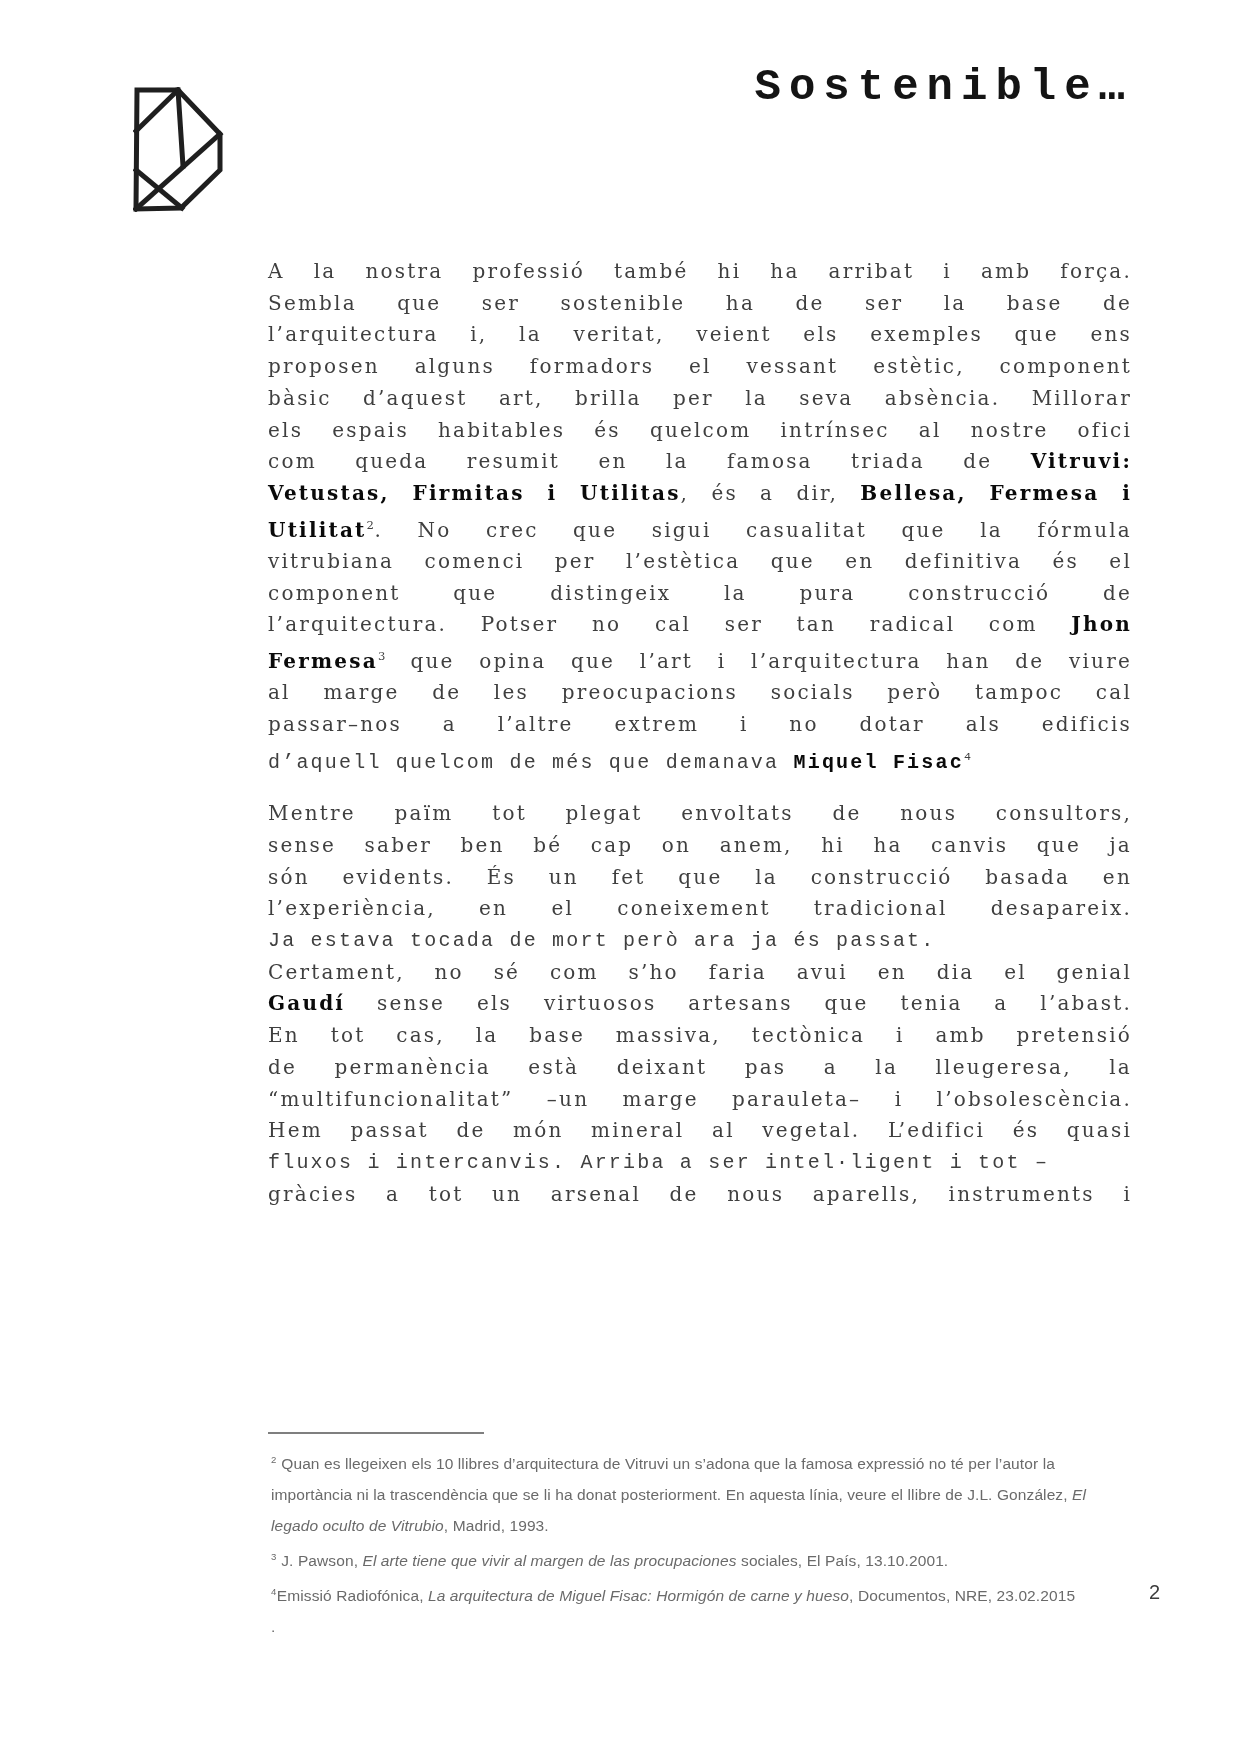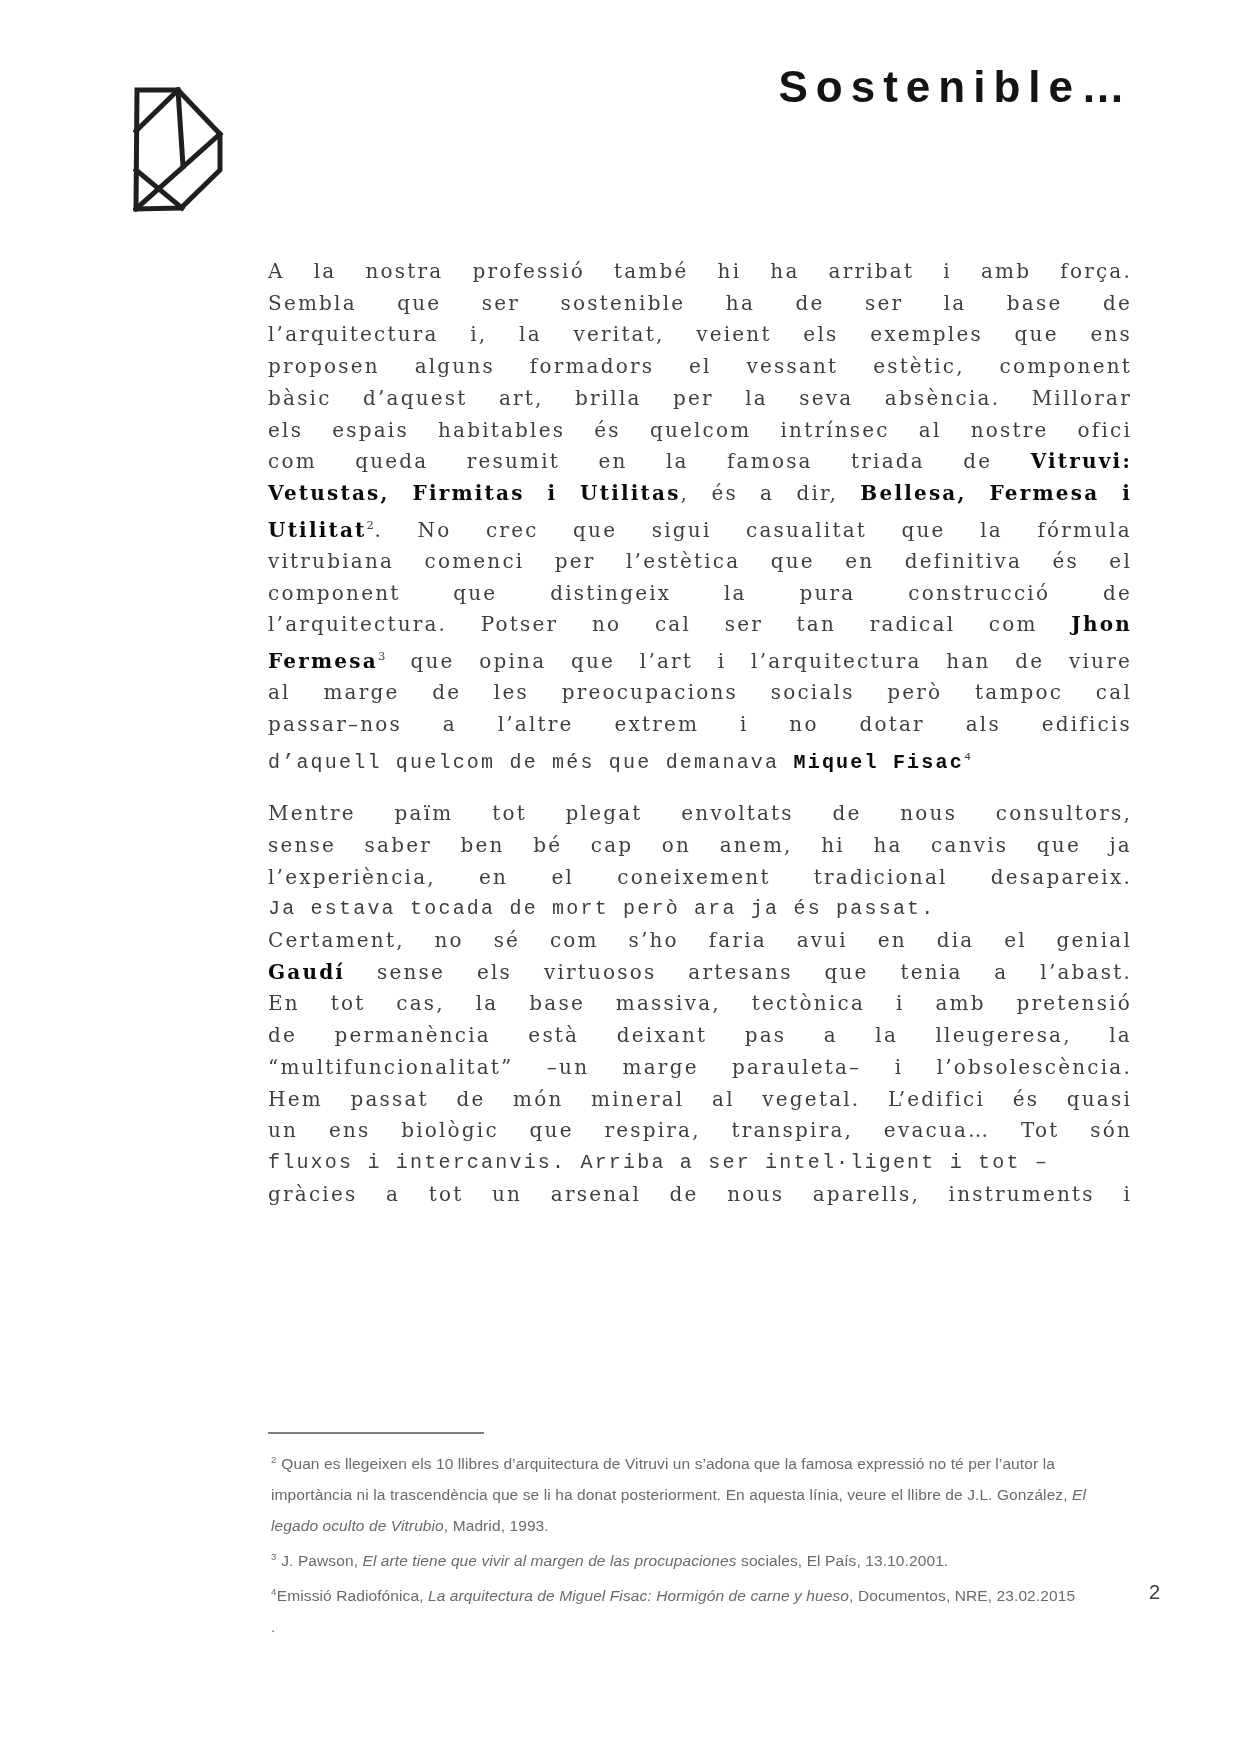--- a/index.html
+++ b/index.html
@@ -12,21 +12,21 @@
     position:relative; width:1241px; height:1755px; background:#ffffff;
     margin:0 auto; overflow:hidden;
     font-family:"DejaVu Serif", serif;
   }
   
   .logo{position:absolute; left:133px; top:87px; width:92px; height:125px;}
   .logo svg{display:block; width:100%; height:100%;}
   
   .title{
     position:absolute; top:62px; right:108px; margin:0;
-    font-family:Liberation Sans, sans-serif; font-weight:bold;
+    font-family:Liberation Mono, monospace; font-weight:bold;
     font-size:44px; letter-spacing:8px; color:var(--title); white-space:nowrap;
   }
   
   .body{
     position:absolute; left:268px; top:256px; width:864px;
     font-size:20px; line-height:31.7px; letter-spacing:2.2px;
     color:var(--text);
   }
   .para + .para{margin-top:20px;}
   .line{text-align:justify; text-align-last:justify; text-justify:inter-word;}
@@ -80,29 +80,29 @@
         <div class="line"><span>component que distingeix la pura construcció de</span></div>
         <div class="line"><span>l’arquitectura. Potser no cal ser tan radical com </span><span class="b">Jhon</span></div>
         <div class="line"><span class="b">Fermesa</span><span class="sup">3</span><span> que opina que l’art i l’arquitectura han de viure</span></div>
         <div class="line"><span>al marge de les preocupacions socials però tampoc cal</span></div>
         <div class="line"><span>passar–nos a l’altre extrem i no dotar als edificis</span></div>
         <div class="line nojust"><span>d’aquell quelcom de més que demanava </span><span class="b">Miquel Fisac</span><span class="sup">4</span></div>
       </div>
       <div class="para">
         <div class="line"><span>Mentre païm tot plegat envoltats de nous consultors,</span></div>
         <div class="line"><span>sense saber ben bé cap on anem, hi ha canvis que ja</span></div>
+        <div class="line"><span>són evidents. És un fet que la construcció basada en</span></div>
         <div class="line"><span>l’experiència, en el coneixement tradicional desapareix.</span></div>
         <div class="line nojust"><span>Ja estava tocada de mort però ara ja és passat.</span></div>
         <div class="line"><span>Certament, no sé com s’ho faria avui en dia el genial</span></div>
         <div class="line"><span class="b">Gaudí</span><span> sense els virtuosos artesans que tenia a l’abast.</span></div>
         <div class="line"><span>En tot cas, la base massiva, tectònica i amb pretensió</span></div>
         <div class="line"><span>de permanència està deixant pas a la lleugeresa, la</span></div>
         <div class="line"><span>“multifuncionalitat” –un marge parauleta– i l’obsolescència.</span></div>
         <div class="line"><span>Hem passat de món mineral al vegetal. L’edifici és quasi</span></div>
-        <div class="line"><span>un ens biològic que respira, transpira, evacua… Tot són</span></div>
         <div class="line nojust"><span>fluxos i intercanvis. Arriba a ser intel·ligent i tot –</span></div>
         <div class="line"><span>gràcies a tot un arsenal de nous aparells, instruments i</span></div>
       </div>
     </main>
 
   <div class="fnsep"></div>
 
   <section class="footnotes">
       <div class="fn"><span class="sup">2</span><span> Quan es llegeixen els 10 llibres d’arquitectura de Vitruvi un s’adona que la famosa expressió no té per l’autor la importància ni la trascendència que se li ha donat posteriorment. En aquesta línia, veure el llibre de J.L. González, </span><span class="i">El legado oculto de Vitrubio</span><span>, Madrid, 1993.</span></div>
       <div class="fn"><span class="sup">3</span><span> J. Pawson, </span><span class="i">El arte tiene que vivir al margen de las procupaciones</span><span> sociales, El País, 13.10.2001.</span></div>

